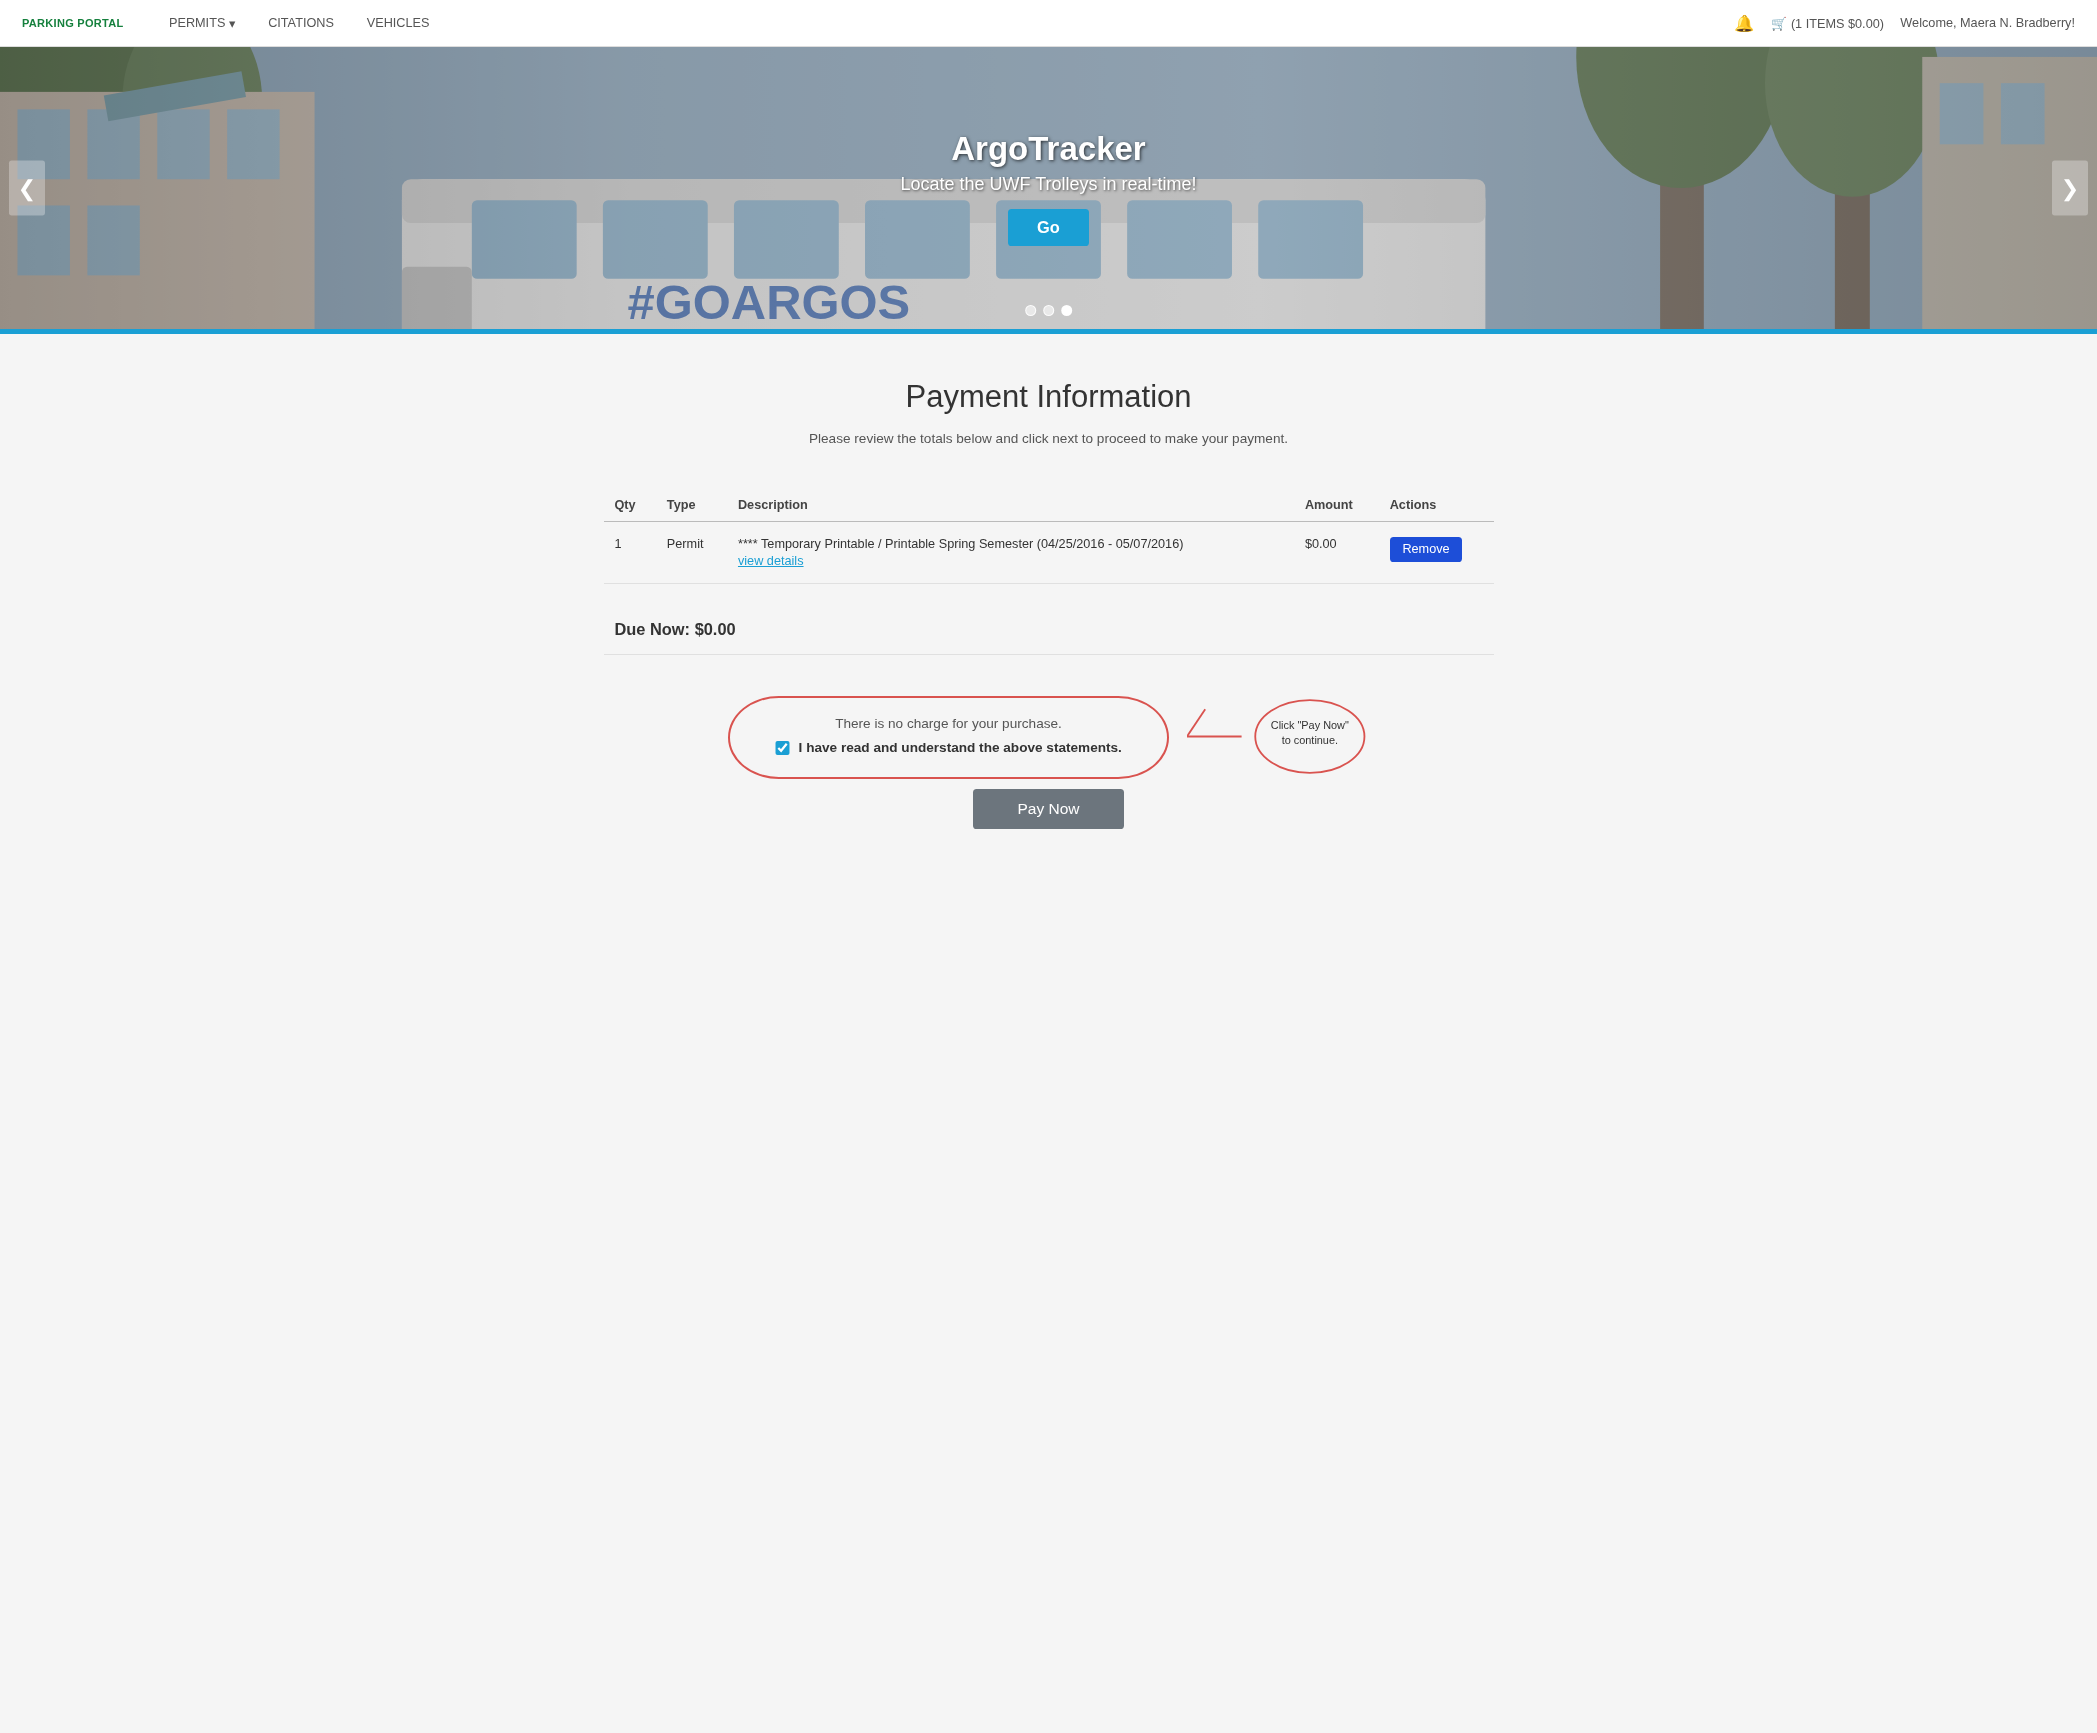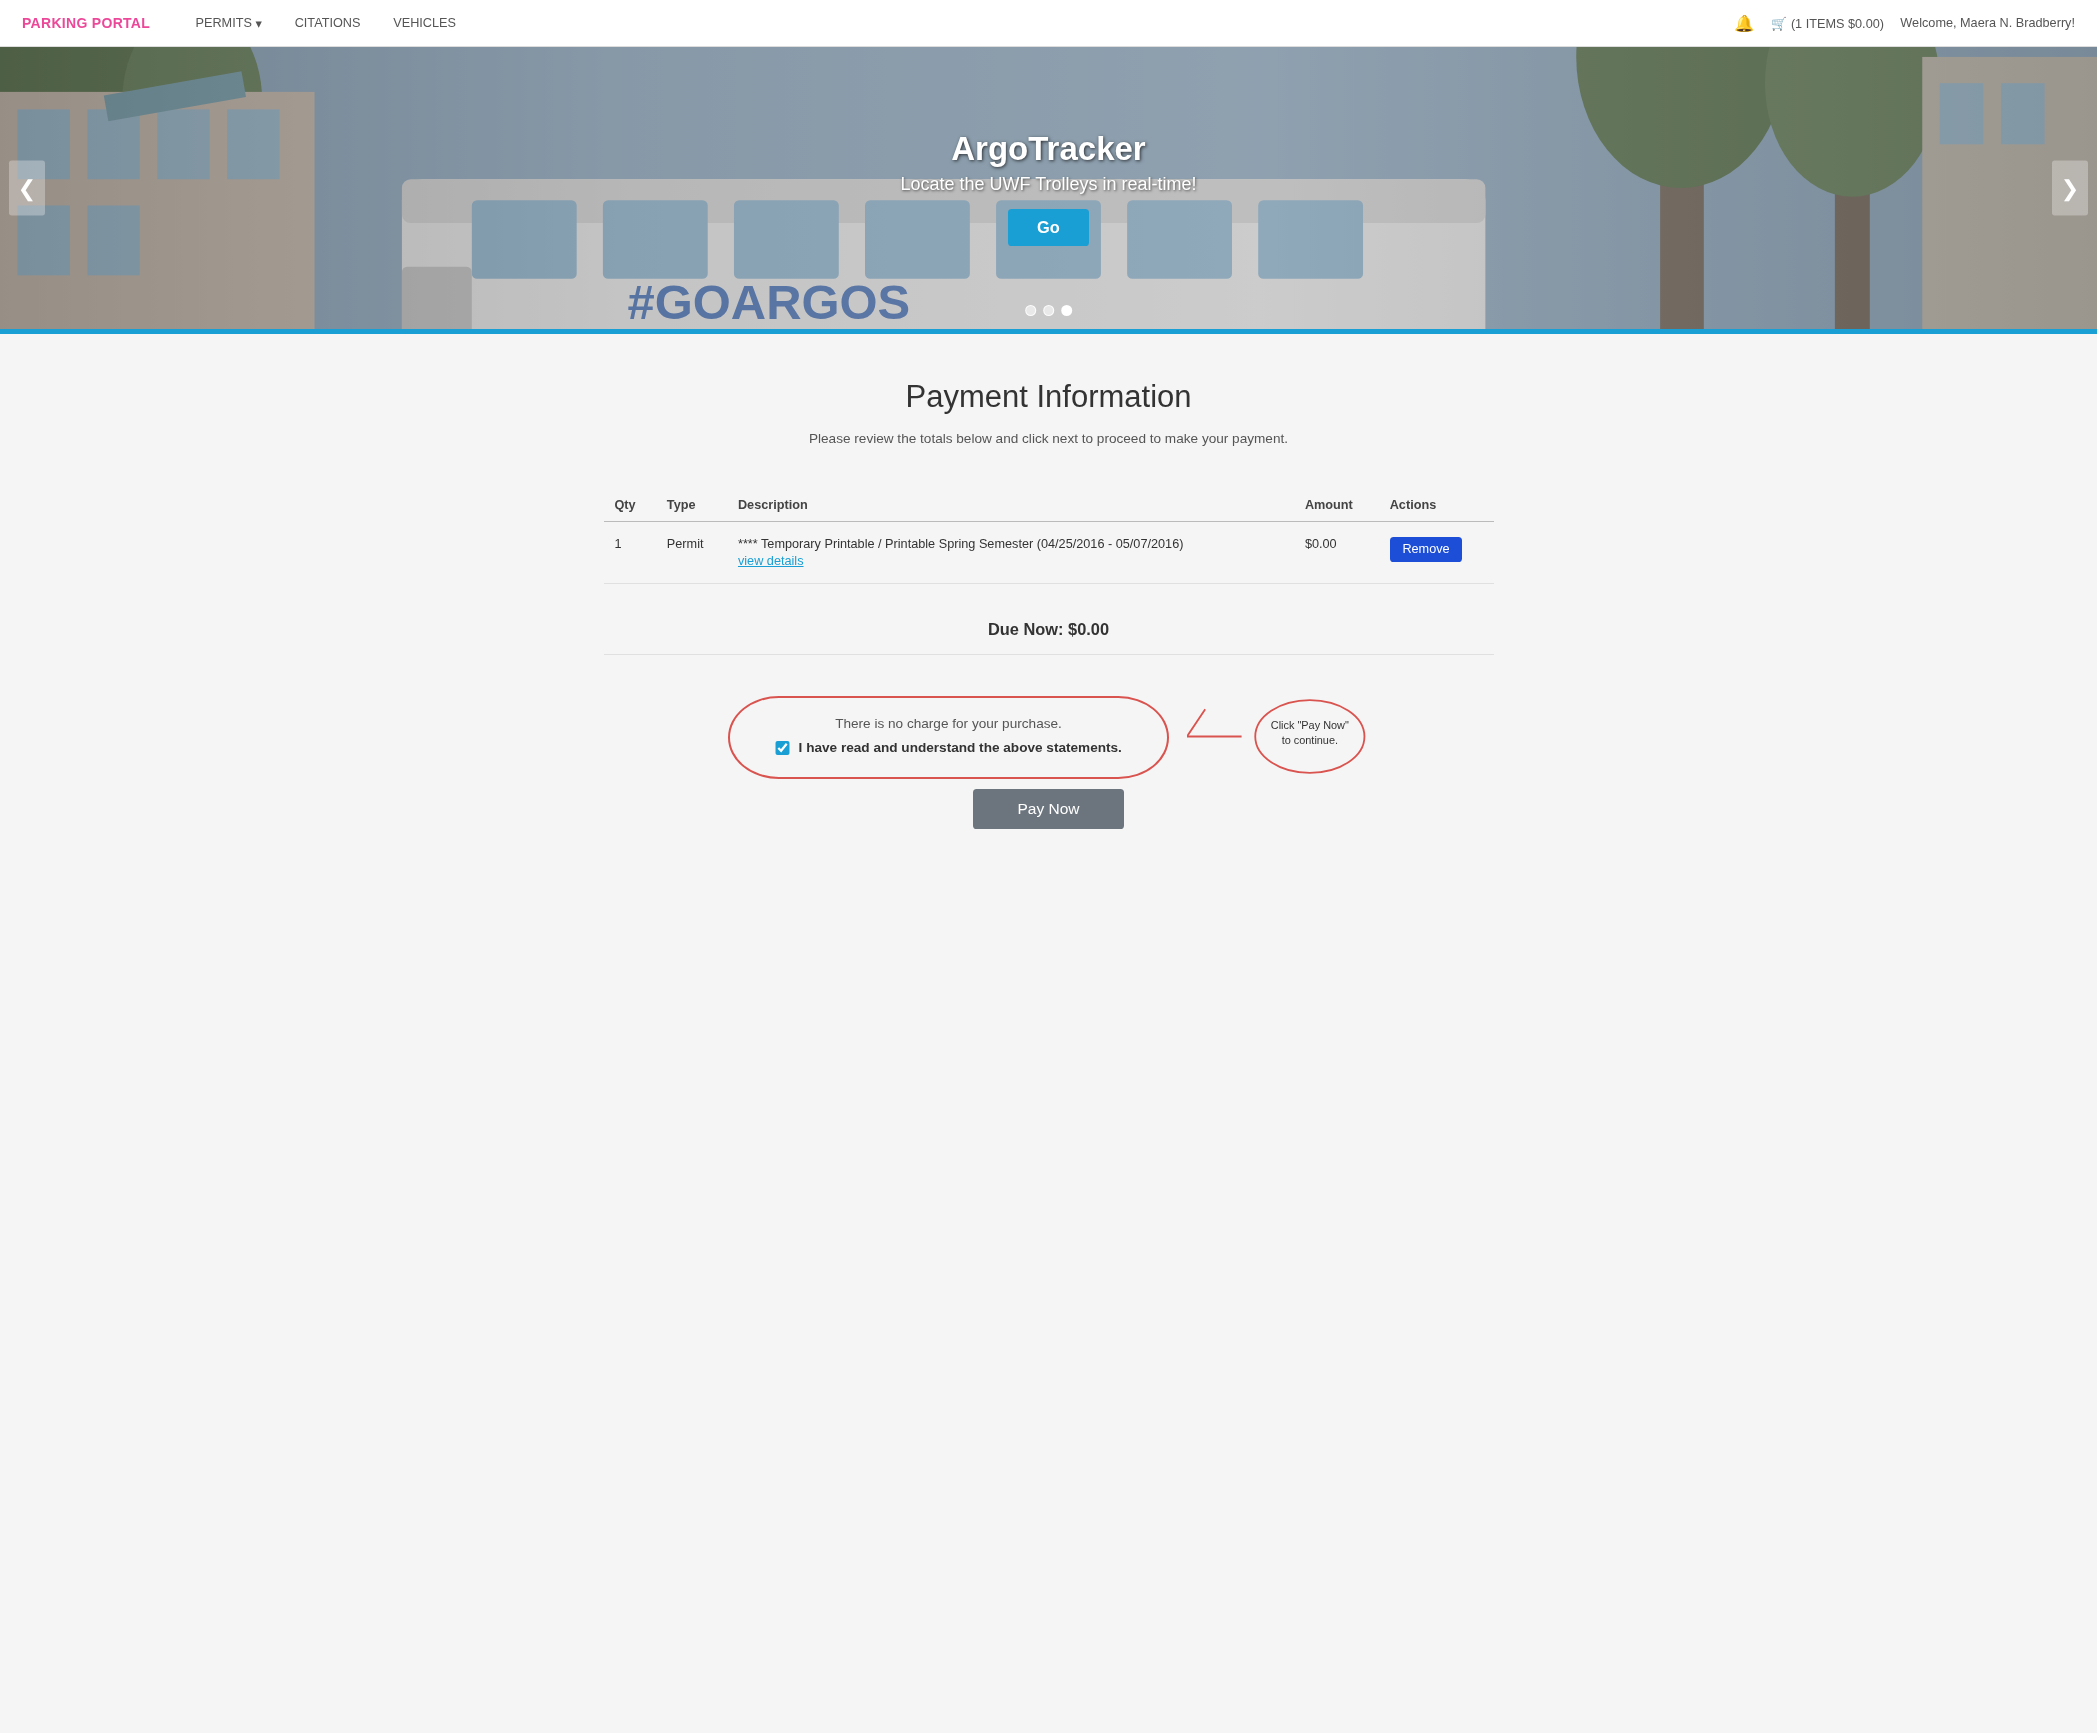--- a/index.html
+++ b/index.html
@@ -8,23 +8,23 @@
     
     nav {
       background: #fff;
       border-bottom: 0.9px solid #ddd;
       display: flex;
       align-items: center;
       padding: 0 22px;
       height: 47px;
     }
     .nav-brand {
-      color: #ec4899;
+      color: #15803d;
       font-weight: bold;
-      font-size: 14px;
+      font-size: 11px;
       margin-right: 29px;
       text-decoration: none;
       letter-spacing: 0.3px;
     }
     .nav-links {
       display: flex;
       align-items: center;
       gap: 0;
       flex: 1;
     }
@@ -198,21 +198,21 @@
       border-radius: 3.6px;
       padding: 5.5px 12.7px;
       font-size: 12.7px;
       cursor: pointer;
       white-space: nowrap;
     }
 
     
     .due-now-row {
       display: flex;
-      justify-content: center;
+      justify-content: flex-start;
       padding: 14.5px 11px;
       font-size: 16.4px;
       font-weight: bold;
       color: #333;
       border-bottom: 0.9px solid #e0e0e0;
     }
     .oval-border {
       border: 2.3px solid #d9534f;
       border-radius: 55px / 45px;
       padding: 18px 45px 22px;

